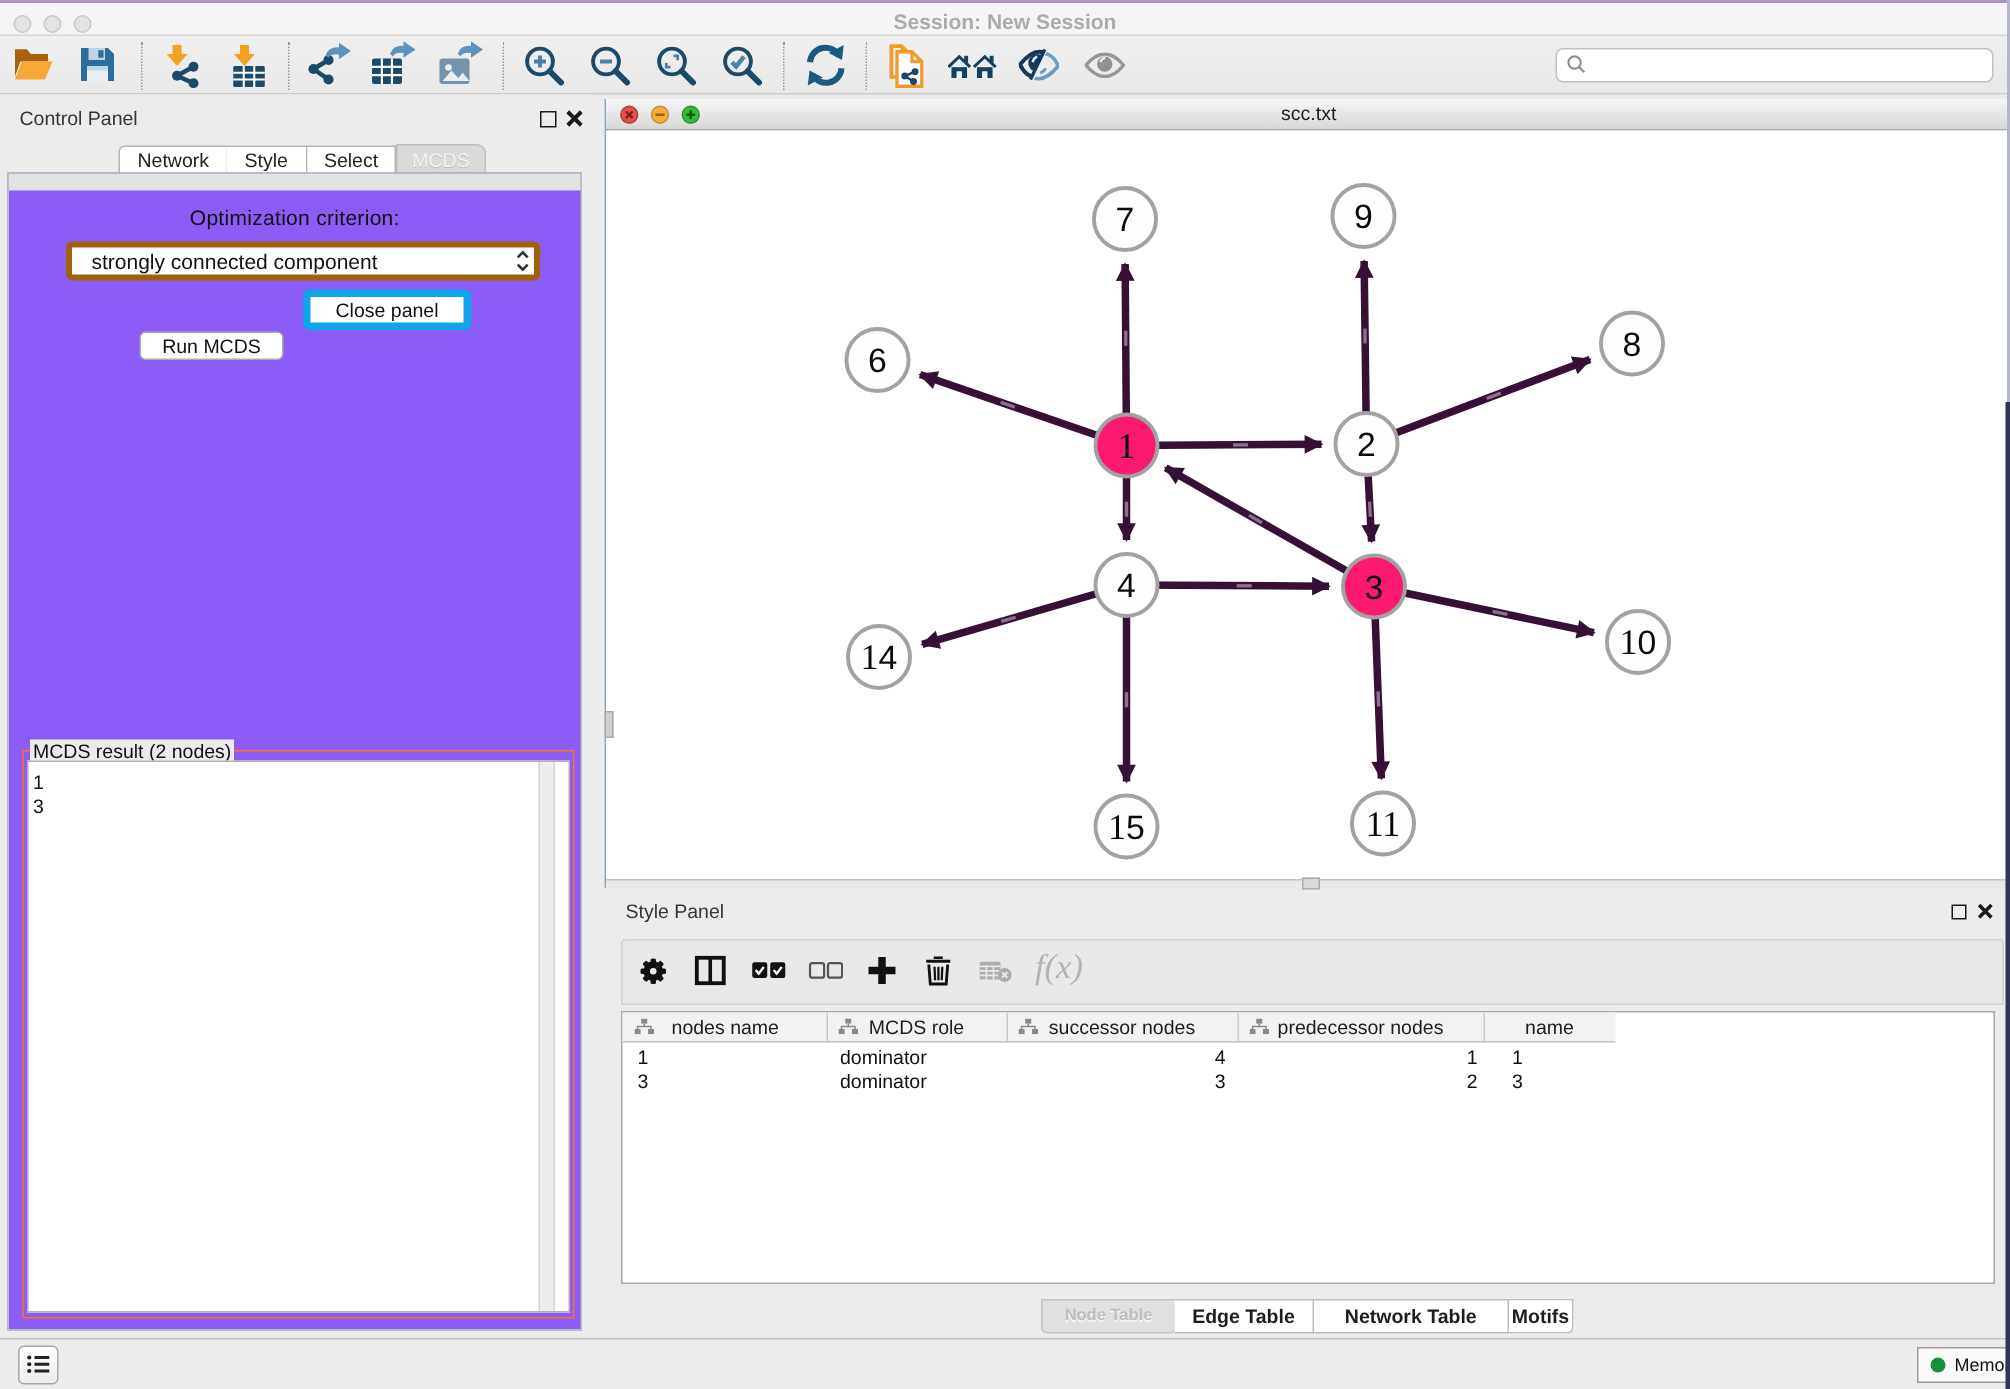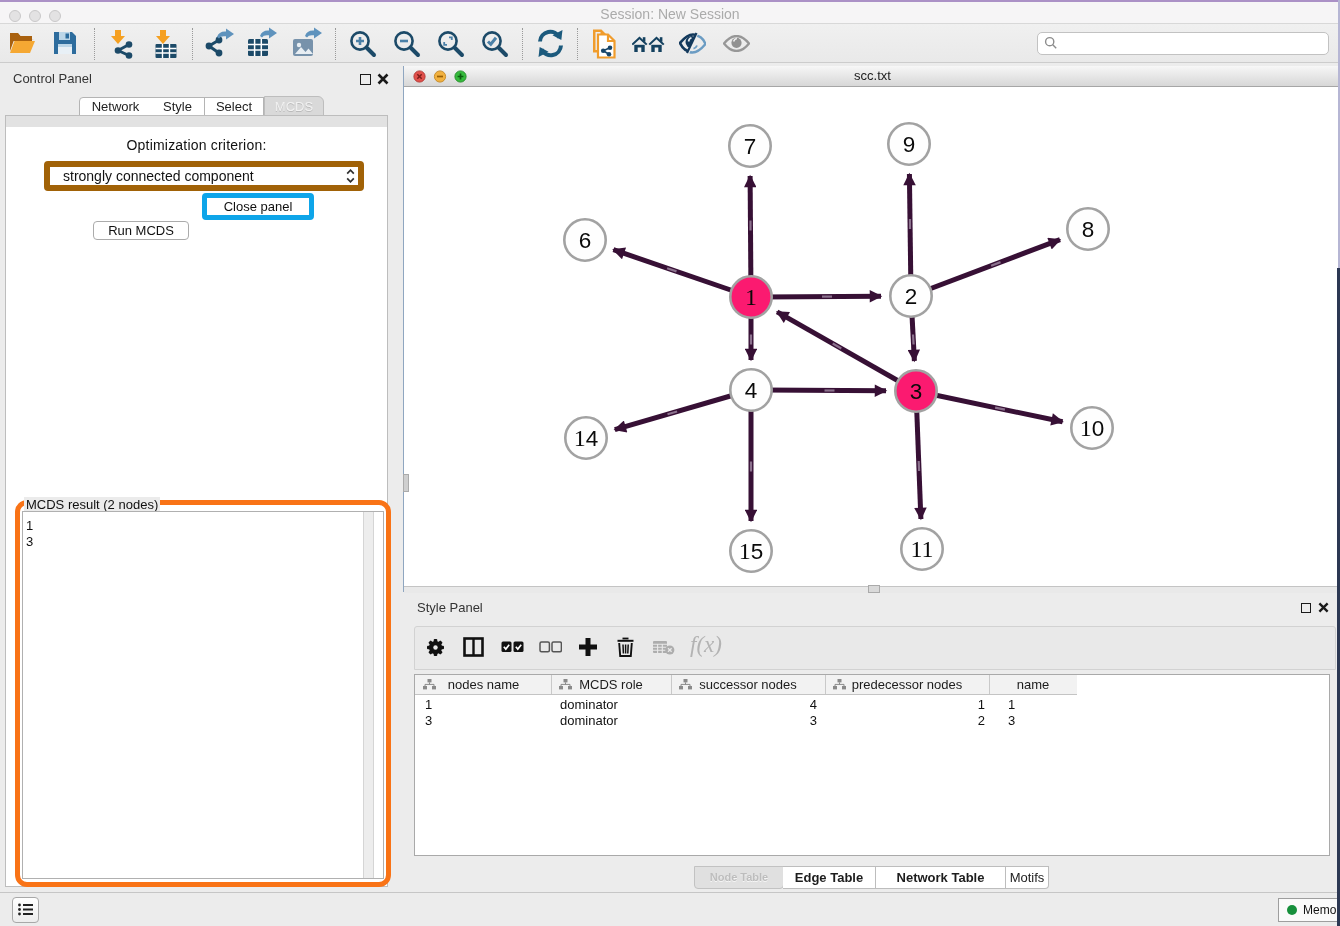--- a/index.html
+++ b/index.html
@@ -11,21 +11,21 @@
 </style>
 </head>
 <body>
 
 <div class="abs" style="left:0;top:0;width:1340px;height:2px;background:#ab91c6;"></div>
 
 <div class="abs" id="titlebar" style="left:0;top:2px;width:1340px;height:21px;background:#f6f5f6;border-bottom:1px solid #d8d8d8;">
   <div class="abs" style="left:9px;top:8px;width:10px;height:10px;border-radius:50%;background:#e3e2e3;border:1px solid #c9c8c9;"></div>
   <div class="abs" style="left:29px;top:8px;width:10px;height:10px;border-radius:50%;background:#e3e2e3;border:1px solid #c9c8c9;"></div>
   <div class="abs" style="left:49px;top:8px;width:10px;height:10px;border-radius:50%;background:#e3e2e3;border:1px solid #c9c8c9;"></div>
-  <div class="abs" style="left:0;top:4px;width:1340px;text-align:center;font-size:14px;color:#ababab;">Session: New Session</div>
+  <div class="abs" style="left:0;top:4px;width:1340px;text-align:center;font-size:14px;color:#ababab;font-weight:bold;">Session: New Session</div>
 </div>
 
 <div class="abs" id="toolbar" style="left:0;top:24px;width:1340px;height:38px;background:linear-gradient(#f0f0f0,#e9e9e9);border-bottom:1px solid #cccccc;">
   <div class="vsep" style="left:94px;top:4px;"></div>
   <div class="vsep" style="left:192px;top:4px;"></div>
   <div class="vsep" style="left:335px;top:4px;"></div>
   <div class="vsep" style="left:522px;top:4px;"></div>
   <div class="vsep" style="left:577px;top:4px;"></div>
 
   <div class="abs" style="left:1037px;top:8px;width:290px;height:21px;background:#ffffff;border:1px solid #c2c2c2;border-radius:5px;">
@@ -182,34 +182,34 @@
     <path d="M1.5 1.5 L10.5 10.5 M10.5 1.5 L1.5 10.5" stroke="#1a1a1a" stroke-width="2.6"></path>
   </svg>
 
   <div class="abs" style="left:79px;top:34px;height:19px;">
     <div class="abs" style="left:0;top:0;width:71px;height:18px;background:#ffffff;border:1px solid #b4b4b4;border-radius:4px 0 0 0;text-align:center;font-size:13px;color:#222;line-height:18px;">Network</div>
     <div class="abs" style="left:72px;top:0;width:53px;height:18px;background:#ffffff;border:1px solid #b4b4b4;border-left:none;text-align:center;font-size:13px;color:#222;line-height:18px;">Style</div>
     <div class="abs" style="left:126px;top:0;width:58px;height:18px;background:#ffffff;border:1px solid #b4b4b4;border-left:none;text-align:center;font-size:13px;color:#222;line-height:18px;">Select</div>
     <div class="abs" style="left:185px;top:-1px;width:58px;height:20px;background:#d9d9d9;border:1px solid #bdbdbd;border-radius:0 6px 0 0;text-align:center;font-size:13px;color:#f2f2f2;line-height:20px;text-shadow:0 1px 0 #bbb;">MCDS</div>
   </div>
 
-  <div class="abs" style="left:5px;top:52px;width:381px;height:770px;background:#ffffff;border:1px solid #bdbdbd;">
+  <div class="abs" style="left:5px;top:52px;width:381px;height:770px;background:#8b5cf6;border:1px solid #bdbdbd;">
     <div class="abs" style="left:0;top:0;width:100%;height:11px;background:#e2e2e2;"></div>
     <div class="abs" style="left:0;top:21px;width:100%;text-align:center;font-size:14px;letter-spacing:0.2px;color:#111;">Optimization criterion:</div>
-    <div class="abs" style="left:38px;top:45px;width:308px;height:18px;background:#ffffff;border:6px solid #a16207;border-radius:4px;">
+    <div class="abs" style="left:38px;top:45px;width:308px;height:18px;background:#ffffff;border:4px solid #a16207;border-radius:4px;">
       <div class="abs" style="left:13px;top:0;font-size:14px;color:#111;line-height:18px;">strongly connected component</div>
       <svg class="abs" style="left:295px;top:2px;" width="11" height="14" viewBox="0 0 11 14">
         <path d="M2.2 4.6 L5.5 1.2 L8.8 4.6" fill="none" stroke="#2e2e2e" stroke-width="1.7"></path>
         <path d="M2.2 9.4 L5.5 12.8 L8.8 9.4" fill="none" stroke="#2e2e2e" stroke-width="1.7"></path>
       </svg>
     </div>
     <div class="abs" style="left:87px;top:77px;width:94px;height:17px;background:#ffffff;border:1px solid #ababab;border-radius:4px;text-align:center;font-size:13px;color:#111;line-height:17px;margin-top:28px;">Run MCDS</div>
     <div class="abs" style="left:196px;top:77px;width:102px;height:17px;background:#ffffff;border:5px solid #0ea5e9;border-radius:4px;text-align:center;font-size:13px;color:#111;line-height:17px;">Close panel</div>
 
-    <div class="abs" style="left:9px;top:384px;width:366px;height:377px;border:5px solid #f97316;border-radius:12px;">
+    <div class="abs" style="left:9px;top:384px;width:366px;height:377px;border:1px solid #f97316;border-radius:0;">
       <div class="abs" style="left:4px;top:-8px;background:#ebebeb;padding:0 2px;font-size:13px;color:#111;">MCDS result (2 nodes)</div>
       <div class="abs" style="left:2px;top:6px;width:360px;height:366px;background:#ffffff;border:1px solid #b0b0b0;">
         <div class="abs" style="left:3px;top:6px;font-size:13px;color:#111;">1</div>
         <div class="abs" style="left:3px;top:22px;font-size:13px;color:#111;">3</div>
         <div class="abs" style="left:340px;top:0;width:9px;height:366px;background:#ededed;border-left:1px solid #d5d5d5;border-right:1px solid #d5d5d5;"></div>
       </div>
     </div>
   </div>
 </div>
 
@@ -420,21 +420,21 @@
     <div class="abs" style="left:145px;top:18px;">dominator</div>
     <div class="abs" style="left:280px;top:18px;width:122px;text-align:right;">3</div>
     <div class="abs" style="left:440px;top:18px;width:130px;text-align:right;">2</div>
     <div class="abs" style="left:593px;top:18px;">3</div>
   </div>
 
   <div id="bottomtabs" style="position:absolute;left:0;top:270px;height:22px;">
     <div class="abs" style="left:291px;top:0;width:88px;height:21px;background:#e0e0e0;border:1px solid #c2c2c2;border-radius:0 0 4px 4px;text-align:center;font-size:11px;font-weight:bold;color:#bdbdbd;line-height:21px;text-shadow:0 1px 0 #f5f5f5;">Node Table</div>
     <div class="abs" style="left:380px;top:0;width:92px;height:21px;background:#ffffff;border:1px solid #bdbdbd;border-left:none;text-align:center;font-size:13px;font-weight:bold;color:#1d1d1d;line-height:21px;">Edge Table</div>
     <div class="abs" style="left:473px;top:0;width:129px;height:21px;background:#ffffff;border:1px solid #bdbdbd;border-left:none;text-align:center;font-size:13px;font-weight:bold;color:#1d1d1d;line-height:21px;">Network Table</div>
-    <div class="abs" style="left:603px;top:0;width:42px;height:21px;background:#ffffff;border:1px solid #bdbdbd;border-left:none;border-radius:0 0 4px 0;text-align:center;font-size:13px;font-weight:normal;color:#1d1d1d;line-height:21px;">Motifs</div>
+    <div class="abs" style="left:603px;top:0;width:42px;height:21px;background:#ffffff;border:1px solid #bdbdbd;border-left:none;border-radius:0 0 4px 0;text-align:center;font-size:13px;font-weight:bold;color:#1d1d1d;line-height:21px;">Motifs</div>
   </div>
 </div>
 
 <div class="abs" id="statusbar" style="left:0;top:892px;width:1340px;height:34px;background:#ececec;border-top:1px solid #c6c6c6;">
   <div class="abs" style="left:12px;top:4px;width:25px;height:24px;background:linear-gradient(#ffffff,#ededed);border:1px solid #a8a8a8;border-radius:4px;">
     <svg width="15" height="13" viewBox="0 0 15 13" style="position:absolute;left:5px;top:5px;">
       <circle cx="1.5" cy="2" r="1.4" fill="#222"></circle>
         <rect x="5" y="1" width="10" height="2" fill="#222"></rect>
       <circle cx="1.5" cy="6.5" r="1.4" fill="#222"></circle>
         <rect x="5" y="5.5" width="10" height="2" fill="#222"></rect>

